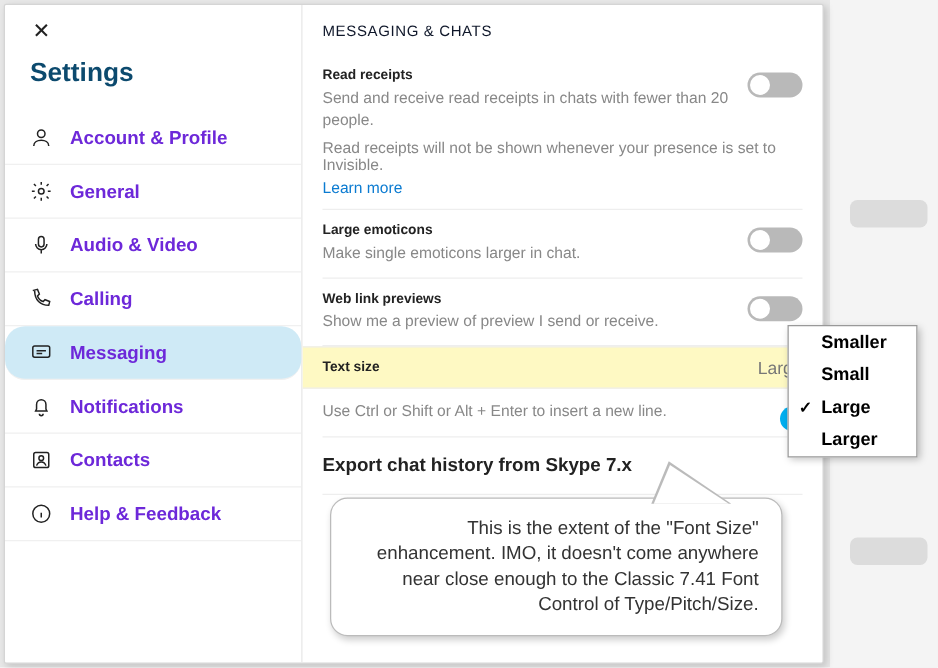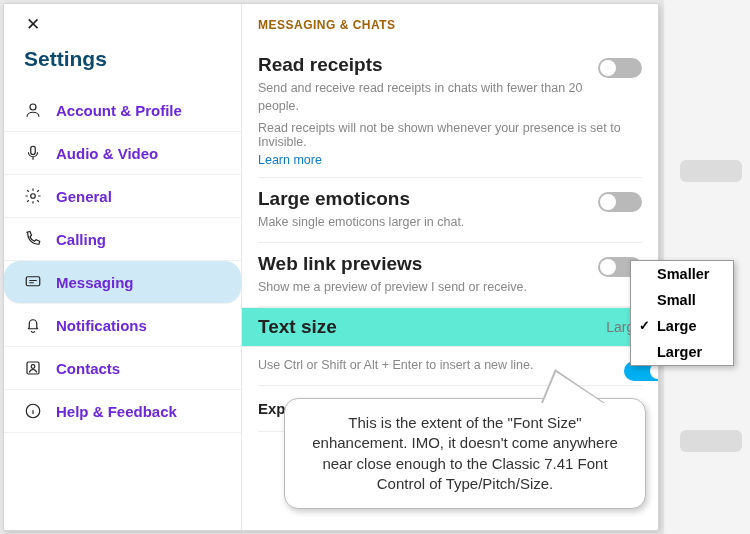--- a/index.html
+++ b/index.html
@@ -53,46 +53,46 @@
   .nav-icon svg { stroke:#222; fill:none; stroke-width:1.6; }
   
   .main {
     flex:1;
     padding: 12px 16px 0 16px;
     position:relative;
     overflow:hidden;
   }
   .section-hdr {
     font-size: 12px;
-    font-weight: 700;
+    font-weight: 400;
     letter-spacing: .5px;
-    color: #a16207;
+    color: #0f172a;
     padding: 2px 0 12px 0;
   }
   .setting { padding: 10px 0 10px 0; border-bottom:1px solid #eee; position:relative; }
-  .s-title { font-size: 19px; font-weight:700; color:#222; margin-bottom:4px; }
+  .s-title { font-size: 11px; font-weight:700; color:#222; margin-bottom:4px; }
   .s-desc { font-size: 12.5px; color:#888; line-height:1.4; max-width: 330px; }
   .s-note { font-size: 12.5px; color:#888; margin-top:6px; }
   .s-link { font-size: 12.5px; color:#0b7bd1; margin-top:4px; cursor:pointer; }
   .toggle {
     position:absolute; right:0; top:14px;
     width:44px; height:20px; border-radius:10px;
     background:#b9b9b9; cursor:pointer;
   }
   .toggle::after{
     content:""; position:absolute; left:2px; top:2px;
     width:16px; height:16px; border-radius:50%; background:#fff;
   }
   .toggle.on { background:#00aff0; }
   .toggle.on::after{ left:auto; right:2px; }
   .toggle.clipped { right:-26px; } 
   .text-size-row {
     margin: 0 -16px;
     padding: 8px 16px;
-    background:#5eead4;
+    background:#fef9c3;
     border-top:1px solid #eee;
     border-bottom:1px solid #eee;
     display:flex; justify-content:space-between; align-items:center;
   }
   .text-size-row .s-title { margin:0; }
   .ts-value { font-size:14px; color:#777; }
   .export-row { padding: 14px 0; font-size:15px; font-weight:700; color:#222; border-bottom:1px solid #eee; }
   
   .popup {
     position:absolute;
@@ -109,29 +109,29 @@
     position:relative;
     font-weight:600;
     cursor:pointer;
   }
   .popup-item.sel::before{
     content:"✓"; position:absolute; left:8px; top:5px; font-size:13px;
   }
   
   .callout {
     position:absolute;
-    left: 284px; top: 398px;
+    left: 264px; top: 398px;
     width: 362px;
     background:#fff;
     border:1px solid #bbb;
     border-radius:14px;
     box-shadow: 2px 3px 6px rgba(0,0,0,.2);
     padding: 14px 18px;
     font-size: 15px;
-    text-align:center;
+    text-align:right;
     color:#333;
     line-height:1.35;
     z-index:15;
   }
   .callout::before{
     content:"";
     position:absolute;
     top:-30px; right:40px;
     width:0; height:0;
     border-left:14px solid transparent;
@@ -178,35 +178,35 @@
               <circle cx="12" cy="8" r="4"></circle>
               <path d="M4 21c0-4 4-6 8-6s8 2 8 6"></path>
             </svg>
         </span>
         <span>Account &amp; Profile</span>
       </div>
 
       <div class="nav-item">
         <span class="nav-icon">
           <svg viewBox="0 0 24 24">
+              <circle cx="12" cy="12" r="3"></circle>
+              <path d="M12 2v3M12 19v3M4.2 4.2l2.1 2.1M17.7 17.7l2.1 2.1M2 12h3M19 12h3M4.2 19.8l2.1-2.1M17.7 6.3l2.1-2.1"></path>
+            </svg>
+        </span>
+        <span>General</span>
+      </div>
+
+      <div class="nav-item">
+        <span class="nav-icon">
+          <svg viewBox="0 0 24 24">
               <rect x="9" y="3" width="6" height="11" rx="3"></rect>
               <path d="M6 11a6 6 0 0 0 12 0M12 17v4"></path>
             </svg>
         </span>
         <span>Audio &amp; Video</span>
-      </div>
-
-      <div class="nav-item">
-        <span class="nav-icon">
-          <svg viewBox="0 0 24 24">
-              <circle cx="12" cy="12" r="3"></circle>
-              <path d="M12 2v3M12 19v3M4.2 4.2l2.1 2.1M17.7 17.7l2.1 2.1M2 12h3M19 12h3M4.2 19.8l2.1-2.1M17.7 6.3l2.1-2.1"></path>
-            </svg>
-        </span>
-        <span>General</span>
       </div>
 
       <div class="nav-item">
         <span class="nav-icon">
           <svg viewBox="0 0 24 24">
               <path d="M5 4c0 9 6 15 15 15l1-4-5-2-2 2c-3-1-5-3-6-6l2-2-2-5-4 1z"></path>
             </svg>
         </span>
         <span>Calling</span>
       </div>

